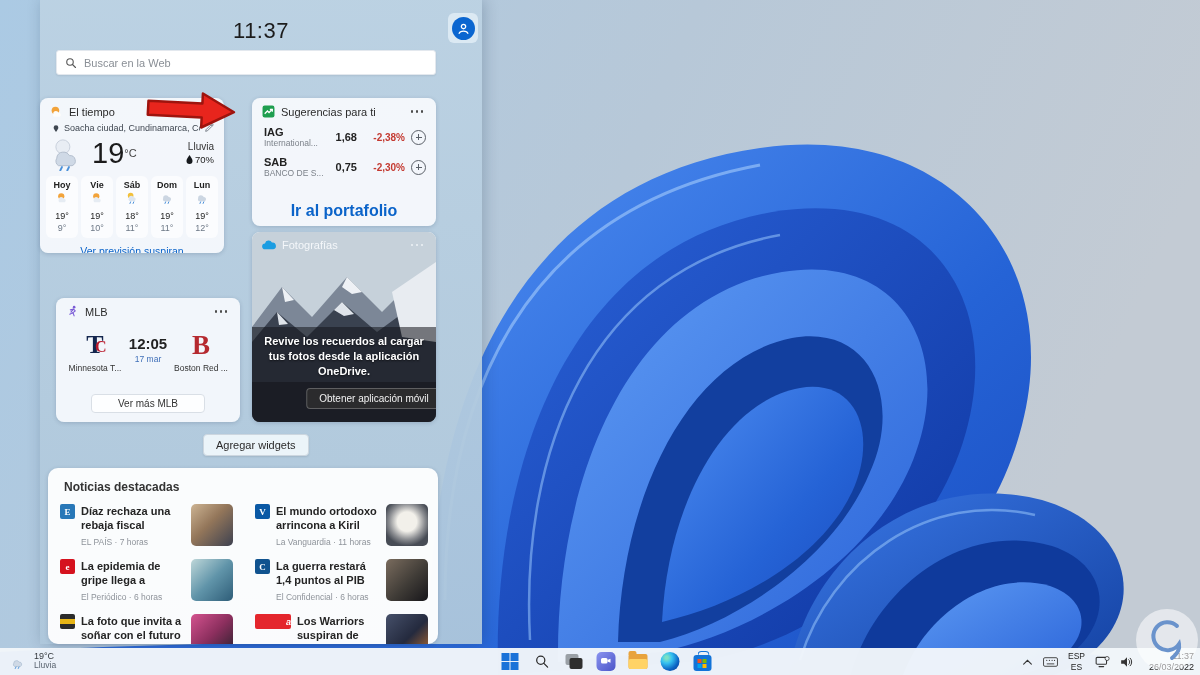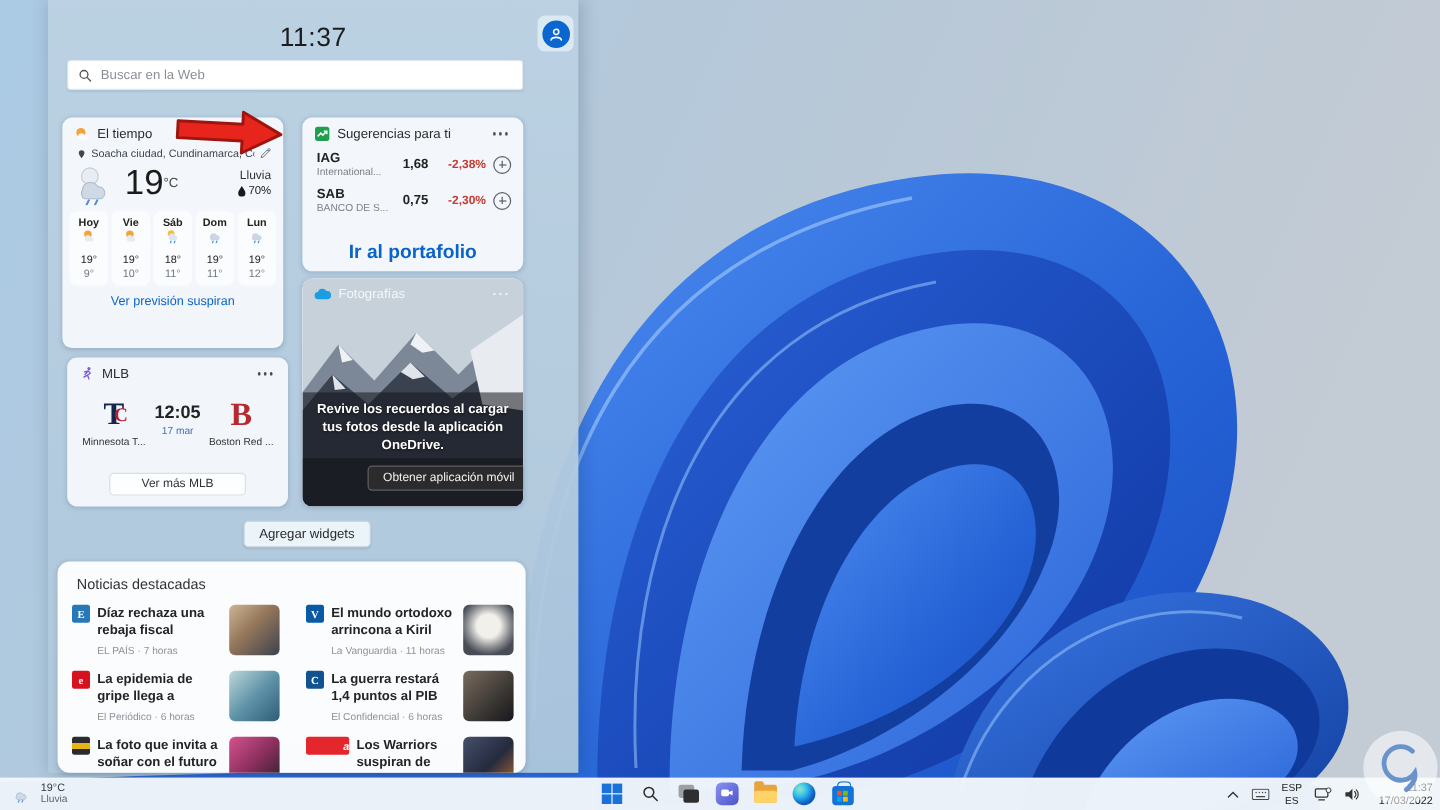--- a/index.html
+++ b/index.html
@@ -29,21 +29,21 @@
   .search-bar input::placeholder { color:#8a8f96; }
 
   .card { position:absolute; background:rgba(247,250,253,.92); border-radius:8px;
     box-shadow:0 1px 4px rgba(20,40,70,.18); overflow:hidden; }
   .card-head { display:flex; align-items:center; gap:6px; padding:7px 8px 4px 10px; }
   .card-title { font-size:11px; color:#2b2b2b; flex:1; white-space:nowrap; overflow:hidden; }
   .dots { display:flex; gap:2.5px; padding:4px 5px; border-radius:4px; cursor:pointer; }
   .dots i { width:2.5px; height:2.5px; border-radius:50%; background:#4c4c4c; display:block; }
 
   
-  .card-weather { left:12px; top:98px; width:184px; height:192px; }
+  .card-weather { left:0; top:98px; width:184px; height:155px; }
   .w-loc { display:flex; align-items:center; gap:4px; padding:1px 10px 0 12px; font-size:9px; color:#3e4650; }
   .w-loc-text { flex:1; white-space:nowrap; overflow:hidden; }
   .w-main { display:flex; align-items:center; padding:2px 10px 0 8px; }
   .w-temp { font-size:29px; color:#1b1b1b; margin-left:2px; }
   .w-unit { font-size:11px; color:#444; vertical-align:14px; }
   .w-side { margin-left:auto; text-align:right; font-size:10px; color:#333; }
   .w-precip { display:flex; align-items:center; gap:2px; justify-content:flex-end; font-size:9.5px; color:#222; margin-top:2px; }
   .w-forecast { display:flex; gap:3px; justify-content:center; padding:5px 6px 0 6px; }
   .w-chip { width:32px; background:rgba(255,255,255,.65); border-radius:6px; text-align:center; padding:4px 0 5px 0; }
   .w-chip .d { font-size:9px; color:#222; font-weight:bold; }
@@ -96,21 +96,21 @@
   
   .red-arrow { position:absolute; left:106px; top:90px; width:92px; height:42px; z-index:20; transform:rotate(3deg); }
 
   
   .add-widgets { position:absolute; left:163px; top:434px; background:rgba(238,245,250,.95);
     border:1px solid #ccd6df; border-radius:4px; font-size:11px; color:#2b2b2b; padding:4px 12px; cursor:pointer;
     box-shadow:0 1px 2px rgba(0,0,0,.1); white-space:nowrap; }
 
   
   .card-news { left:8px; top:468px; width:390px; height:176px; border-radius:10px; background:rgba(252,253,254,.97); }
-  .news-header { font-size:12px; font-weight:normal; color:#333; padding:12px 0 4px 16px; }
+  .news-header { font-size:12px; font-weight:bold; color:#333; padding:12px 0 4px 16px; }
   .news-grid { display:grid; grid-template-columns:1fr 1fr; }
   .news-item { display:flex; gap:6px; padding:6px 10px 6px 12px; cursor:pointer; }
   .news-logo { width:15px; height:15px; border-radius:2px; flex:none; color:#fff; font-size:9px; font-weight:bold;
     display:flex; align-items:center; justify-content:center; font-family:"Liberation Serif", serif; }
   .news-body { flex:1; min-width:0; }
   .news-headline { font-size:11px; font-weight:bold; color:#242424; line-height:1.3; max-height:29px; overflow:hidden; }
   .news-meta { font-size:8.5px; color:#8e939a; margin-top:4px; white-space:nowrap; overflow:hidden; }
   .news-thumb { width:42px; height:42px; border-radius:5px; flex:none; }
   .logo-0 { background:#2878b8; }
   .logo-1 { background:#0a59a5; }
@@ -556,21 +556,21 @@
         <circle cx="21" cy="4" r="3.5" fill="#f2f6fa" stroke="#333" stroke-width="1.4"></circle>
       </svg>
       <svg width="14" height="12" viewBox="0 0 24 20">
         <polygon points="2,7 7,7 12,2 12,18 7,13 2,13" fill="#333"></polygon>
         <path d="M 15,6 a5,5 0 0 1 0,8 M 17.5,3.5 a9,9 0 0 1 0,13" fill="none" stroke="#333" stroke-width="1.7" stroke-linecap="round"></path>
       </svg>
     </div>
 
     <div class="tb-clock">
       <div>11:37</div>
-      <div>17/03/2022</div>
+      <div>26/03/2022</div>
     </div>
   </div>
 
   <div class="watermark">
     <svg width="40" height="44" viewBox="0 0 40 44">
       <path d="M 30,8 A 14,14 0 1 0 32,26 C 33,31 30,36 25,40" fill="none" stroke="#6a93cc" stroke-width="4" stroke-linecap="round"></path>
     </svg>
   </div>
 
 </div>

